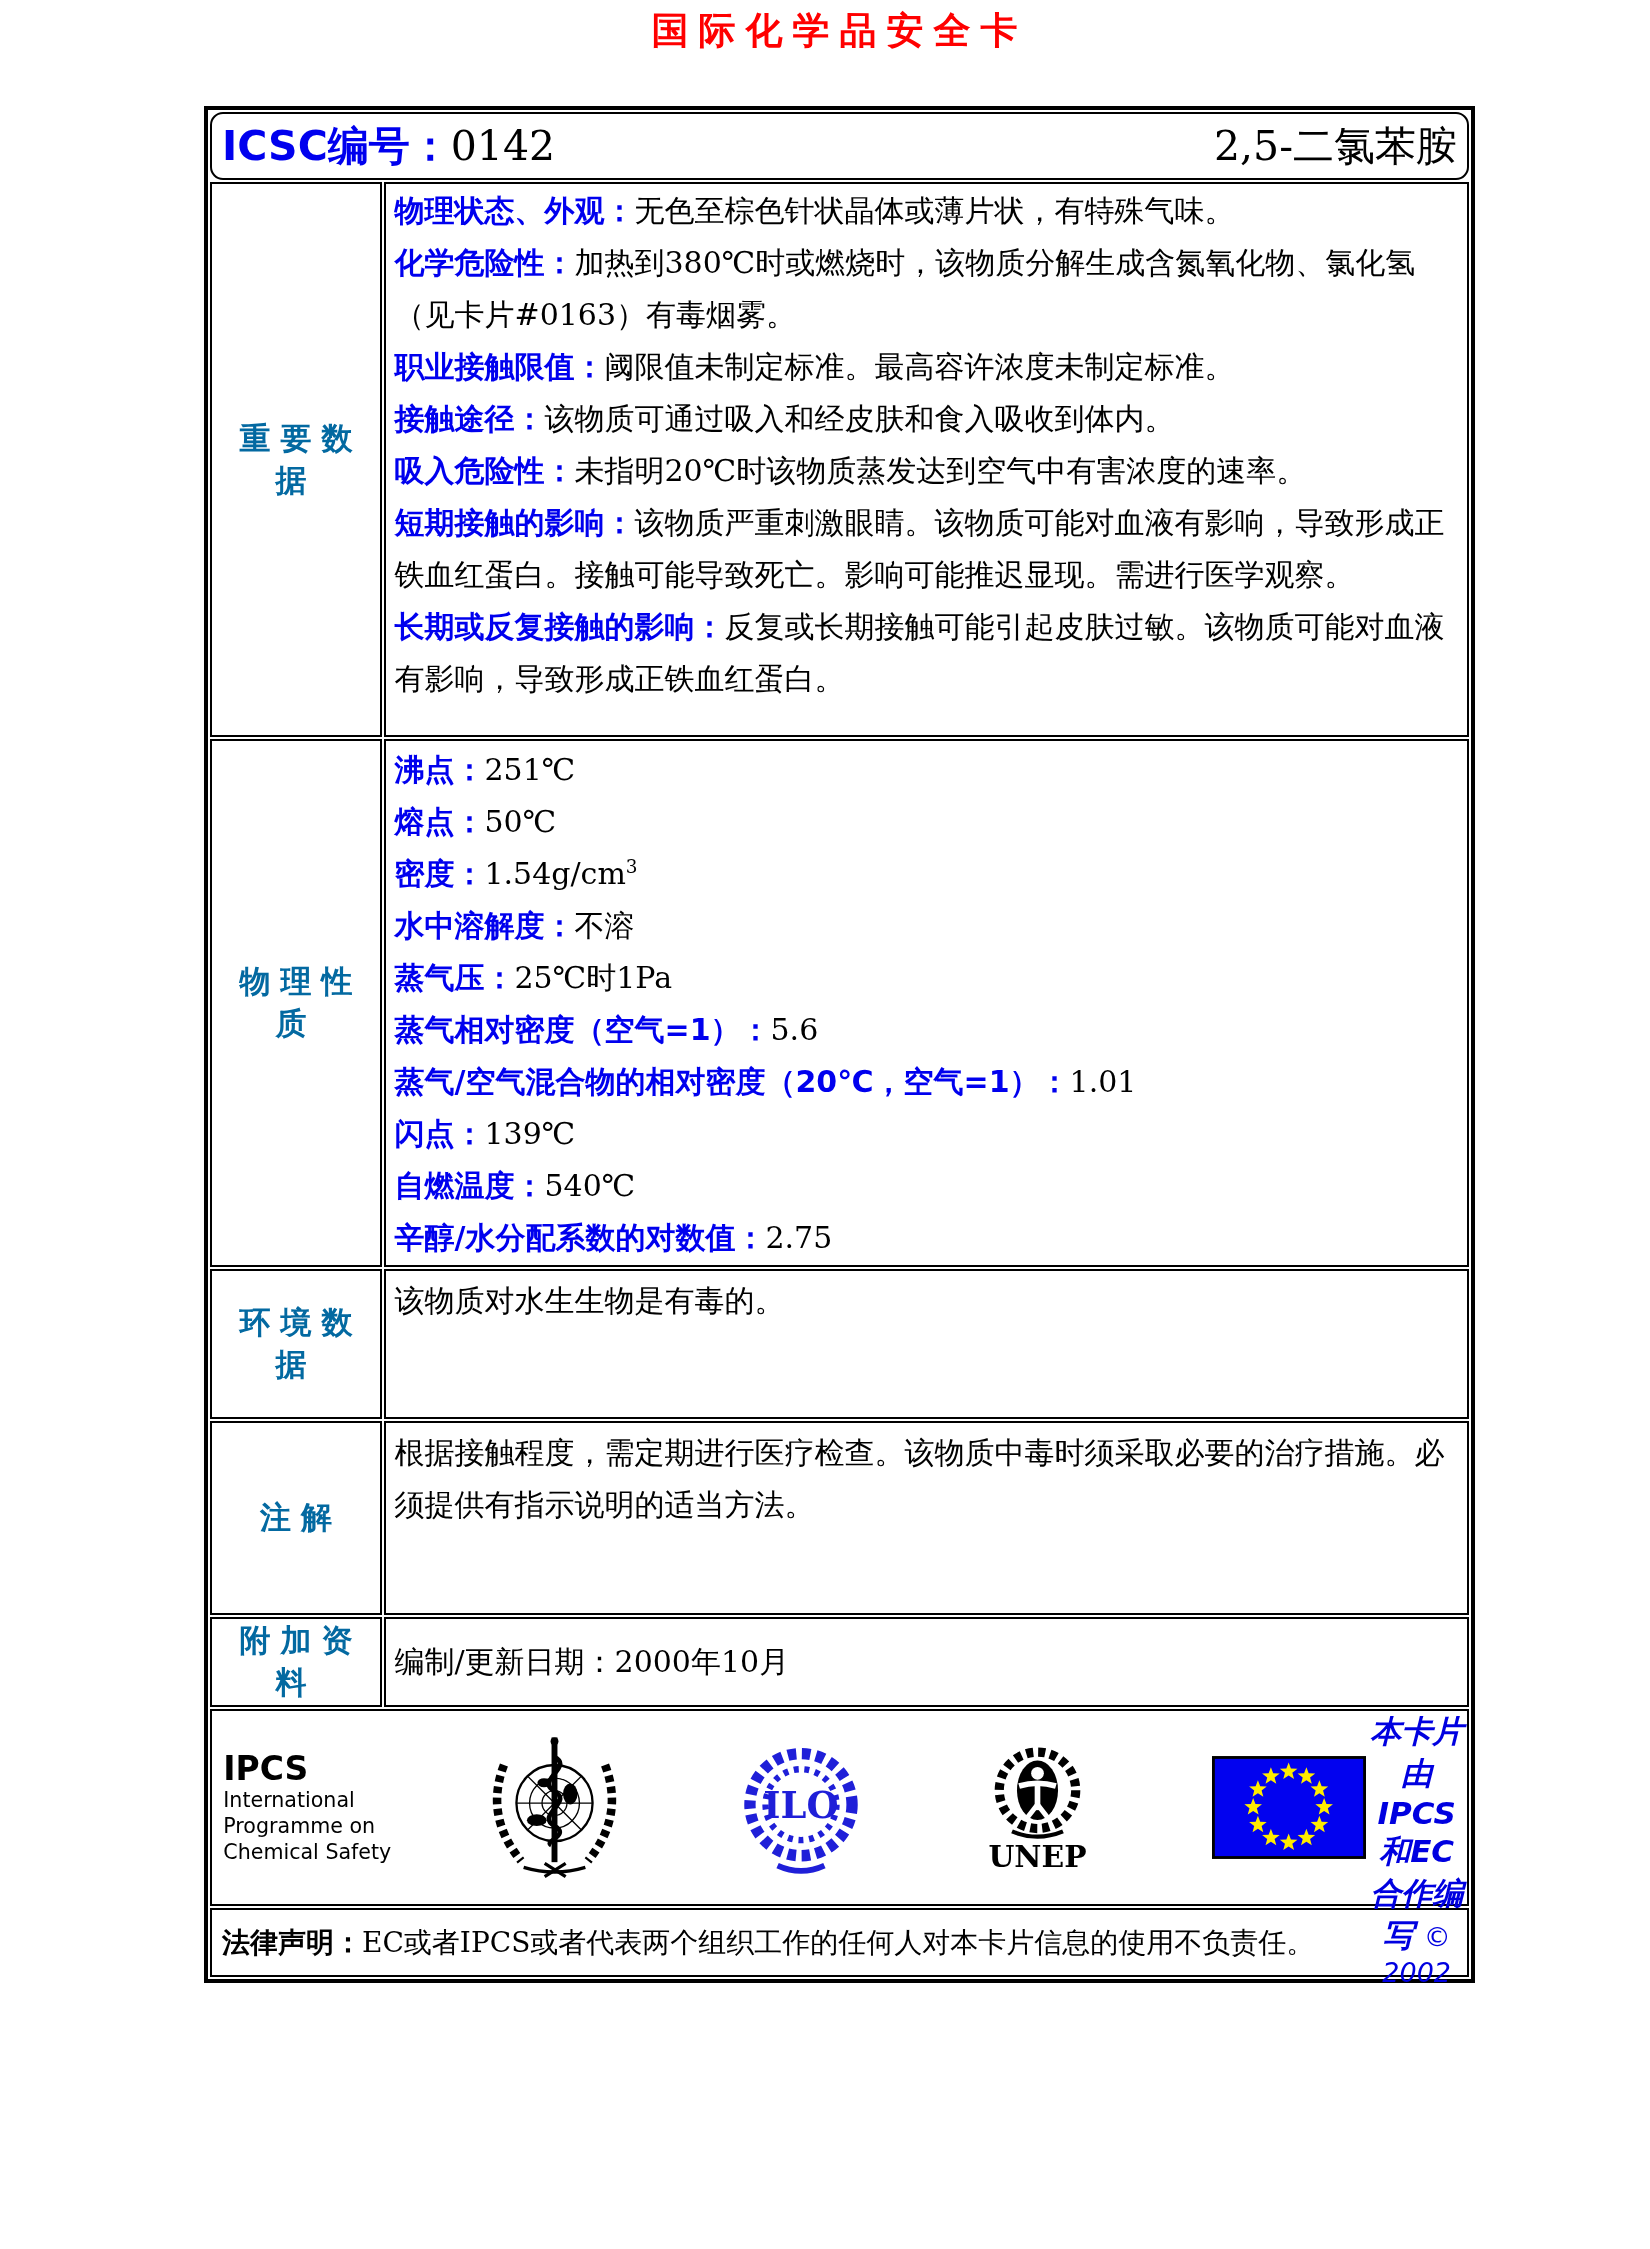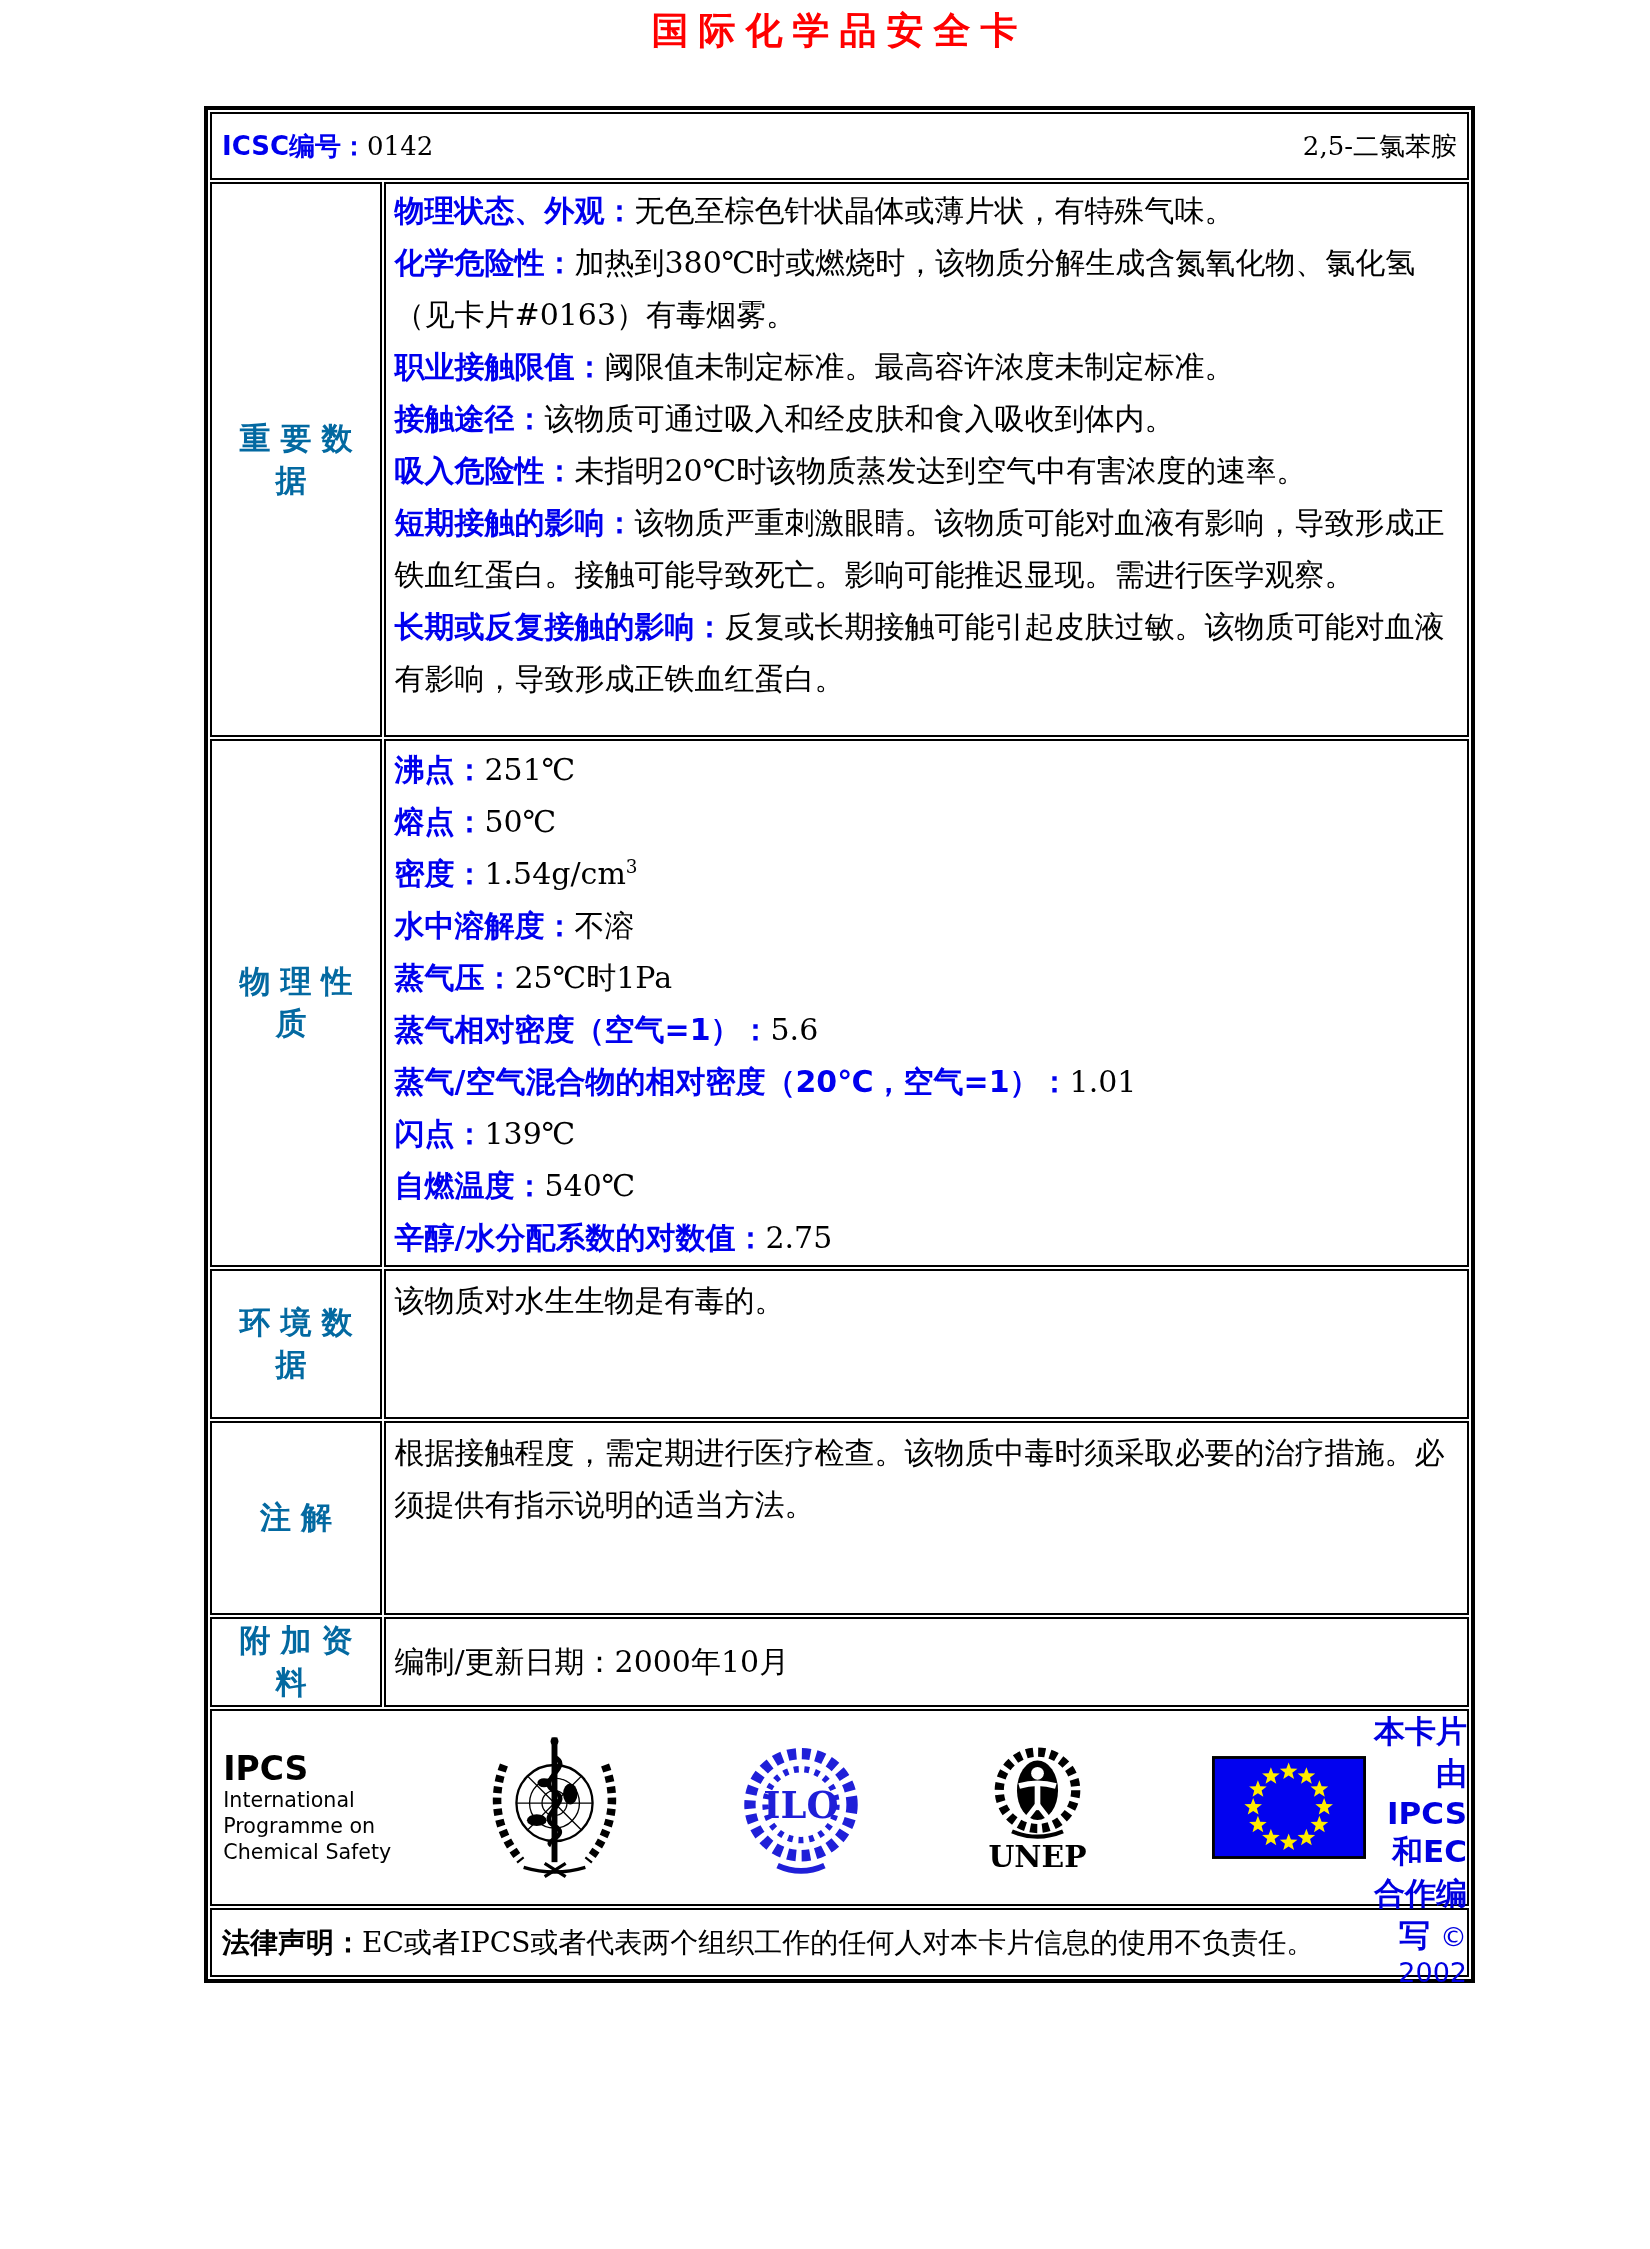--- a/index.html
+++ b/index.html
@@ -12,21 +12,21 @@
     width:1271px;margin:10px 0 0 204px;text-align:center;
     color:#ff0000;font-weight:bold;font-size:37px;line-height:41px;
     letter-spacing:10px;font-family:"DejaVu Serif","Liberation Serif",serif;
   }
   table.card{
     table-layout:fixed;width:1271px;margin:55px 0 0 204px;
     border:4.3px solid #000;border-spacing:2.8px;border-collapse:separate;background:#fff;
   }
   col.c1{width:172px;}
   td{border:2.1px solid #000;background:#fff;}
-  .hdr-cell{height:64px;vertical-align:middle;padding:0 10px;font-size:26px;}
+  .hdr-cell{height:64px;vertical-align:middle;padding:0 10px;font-size:41px;border-radius:13px;}
   .hdr-flex{display:flex;justify-content:space-between;align-items:center;}
   .blue{color:#0000ee;font-weight:bold;font-family:"DejaVu Sans","Liberation Sans",sans-serif;}
   .label-cell{
     text-align:center;vertical-align:middle;color:#0369a1;font-weight:bold;
     font-family:"DejaVu Sans","Liberation Sans",sans-serif;font-size:31px;letter-spacing:10px;text-indent:10px;
   }
   .content-cell{vertical-align:top;padding:1.4px 11.3px 1.4px 8.5px;font-size:30px;line-height:52px;}
   .content-cell p{margin:0;text-align:left;}
   .content-top{padding-top:4px;}
   .content-mid{vertical-align:middle;padding:0 11.3px 0 8.5px;font-size:30px;line-height:40px;}
@@ -36,22 +36,23 @@
   .logos-flex{flex:1;display:flex;align-items:center;}
   .ipcs-block{width:191px;margin-left:11.3px;font-family:"DejaVu Sans","Liberation Sans",sans-serif;}
   .ipcs-title{font-size:33px;font-weight:bold;line-height:37px;}
   .ipcs-sub{font-size:20.6px;line-height:26px;}
   .logo{flex:0 0 auto;}
   .logo-who{margin-left:65px;}
   .logo-ilo{margin-left:105px;}
   .logo-unep{margin-left:108px;}
   .logo-eu{margin-left:112px;}
   .credit{
-    text-align:right;padding-bottom:9px;color:#0000e0;
+    text-align:center;padding-bottom:9px;color:#0000e0;
     font-family:"DejaVu Sans","Liberation Sans",sans-serif;
+    font-style:italic;
   }
   .credit-main{font-size:31px;font-weight:bold;}
   .credit-copy{font-size:27px;font-weight:normal;margin-left:10px;}
   .legal-cell{height:65px;vertical-align:middle;padding:0 10px;font-size:28px;}
   .legal-lbl{font-weight:bold;font-family:Liberation Sans, sans-serif;}
   svg text{font-family:"DejaVu Serif","Liberation Serif",serif;}
 </style>
 </head>
 <body>
 

